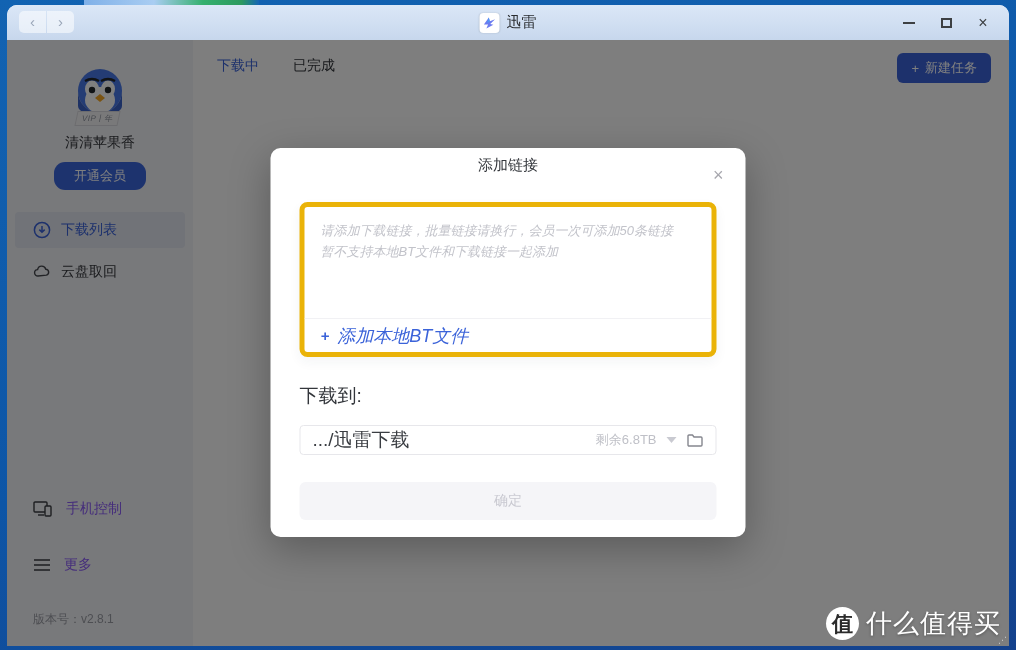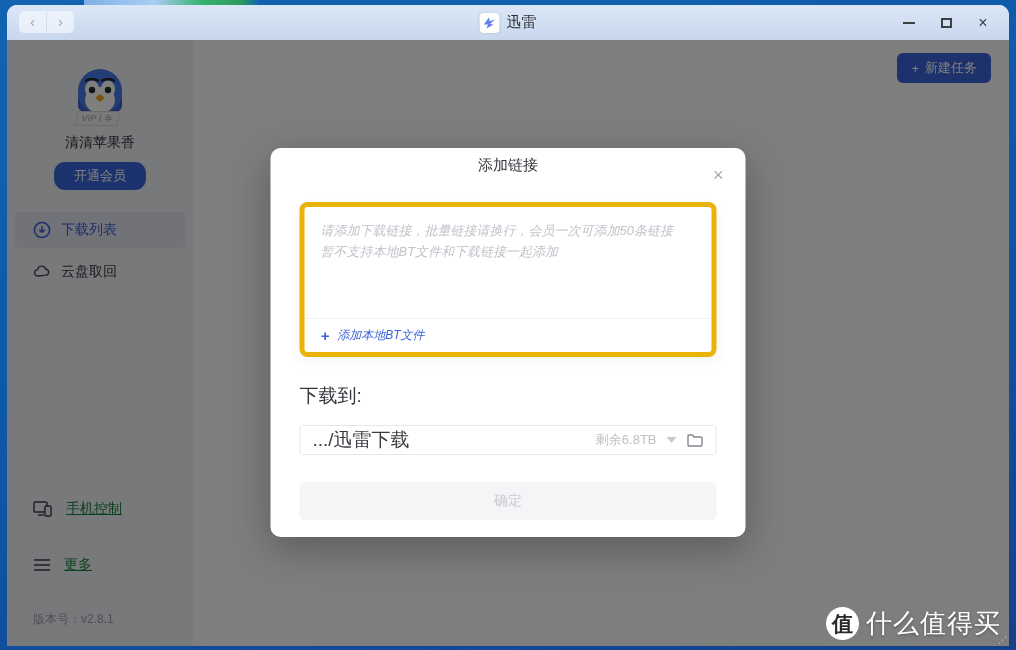--- a/index.html
+++ b/index.html
@@ -44,21 +44,21 @@
     font-size:8px; color:#8a8f9a; letter-spacing:.5px; }
   .username { margin-top:8px; font-size:14px; color:#33363b; }
   .vip-btn { margin-top:10px; padding:5px 20px; background:#3b66dd; color:#fff;
     font-size:13px; border:none; border-radius:11px; cursor:pointer; }
   .menu { margin-top:22px; }
   .menu-item { display:flex; align-items:center; gap:10px; height:36px;
     margin:0 8px 6px 8px; padding-left:18px; border-radius:4px; font-size:14px; color:#33363b; cursor:pointer; }
   .menu-item.active { background:#e2e6f0; color:#3b63d9; }
   .sidebar-bottom { position:absolute; left:0; right:0; bottom:0; }
   .bottom-item { display:flex; align-items:center; gap:13px; height:20px;
-    margin:0 0 36px 26px; font-size:14px; color:#15803d; cursor:pointer;text-decoration:underline; }
+    margin:0 0 36px 26px; font-size:14px; color:#8b5cf6; cursor:pointer; }
   .version { margin:0 0 18px 26px; font-size:12px; color:#9a9da5; }
 
   .content { position:relative; flex:1; background:#fdfdfd; }
   .tabbar { display:flex; gap:34px; padding:17px 0 0 24px; }
   .tab { font-size:14px; color:#33363b; cursor:pointer; }
   .tab.active { color:#3b63d9; }
   .new-task-btn { position:absolute; right:18px; top:13px; display:flex; align-items:center; gap:6px;
     background:#3b63d9; color:#fff; font-size:13px; padding:6px 14px; border-radius:6px;
     border:none; cursor:pointer; }
 
@@ -70,21 +70,21 @@
     padding:0 29px; box-shadow:0 12px 40px rgba(0,0,0,.28); }
   .modal-header { position:relative; height:54px; display:flex; align-items:flex-start; justify-content:center; }
   .modal-title { font-size:15px; color:#33363b; padding-top:8px; }
   .modal-close { position:absolute; right:-7px; top:18px; font-size:18px; color:#a7a7ae; cursor:pointer; line-height:1; }
   .link-box { height:155px; border:5px solid #eab308; border-radius:8px;
     box-shadow:0 5px 12px rgba(40,50,80,.05); display:flex; flex-direction:column; overflow:hidden; background:#fff;font-style:italic; }
   .link-textarea { flex:1; padding:13px 16px; font-size:13px; line-height:21px; color:#c2c3ca; cursor:text; }
   .bt-row { height:34px; border-top:1px solid #f1f1f4; display:flex; align-items:center; gap:8px;
     padding:0 16px; cursor:pointer; }
   .bt-plus { color:#3b63d9; font-size:15px; font-weight:bold; }
-  .bt-label { color:#3b63d9; font-size:12px; }
+  .bt-label { color:#3b63d9; font-size:18px; }
   .dl-label { margin-top:26px; font-size:19px; color:#33363b; }
   .path-row { margin-top:16px; height:30px; border:1px solid #e7e7eb; border-radius:4px;
     display:flex; align-items:center; padding:0 12px; gap:10px; cursor:pointer; background:#fff; }
   .path-text { flex:1; font-size:19px; color:#3a3d42; }
   .space-left { font-size:13px; color:#bfc0c7; }
   .chevron-down { width:0; height:0; border-left:5px solid transparent; border-right:5px solid transparent;
     border-top:6px solid #c9cad1; cursor:pointer; }
   .folder-btn { display:flex; align-items:center; cursor:pointer; }
   .confirm-btn { margin-top:27px; width:100%; height:38px; background:#f5f5f8; border:none;
     border-radius:6px; font-size:14px; color:#c9c9d1; cursor:default; }
@@ -194,20 +194,24 @@
                 <path d="M1 2 L17 2 M1 7 L17 7 M1 12 L17 12" stroke="#3a3d42" stroke-width="1.6"></path>
               </svg>
             </span>
             <span>更多</span>
           </div>
           <div class="version">版本号：v2.8.1</div>
         </div>
       </div>
 
       <div class="content">
+        <div class="tabbar">
+          <span class="tab active">下载中</span>
+          <span class="tab">已完成</span>
+        </div>
         <button class="new-task-btn">
           <span>+</span>
           <span>新建任务</span>
         </button>
       </div>
 
       <div class="overlay"></div>
 
       <div class="modal">
         <div class="modal-header">

